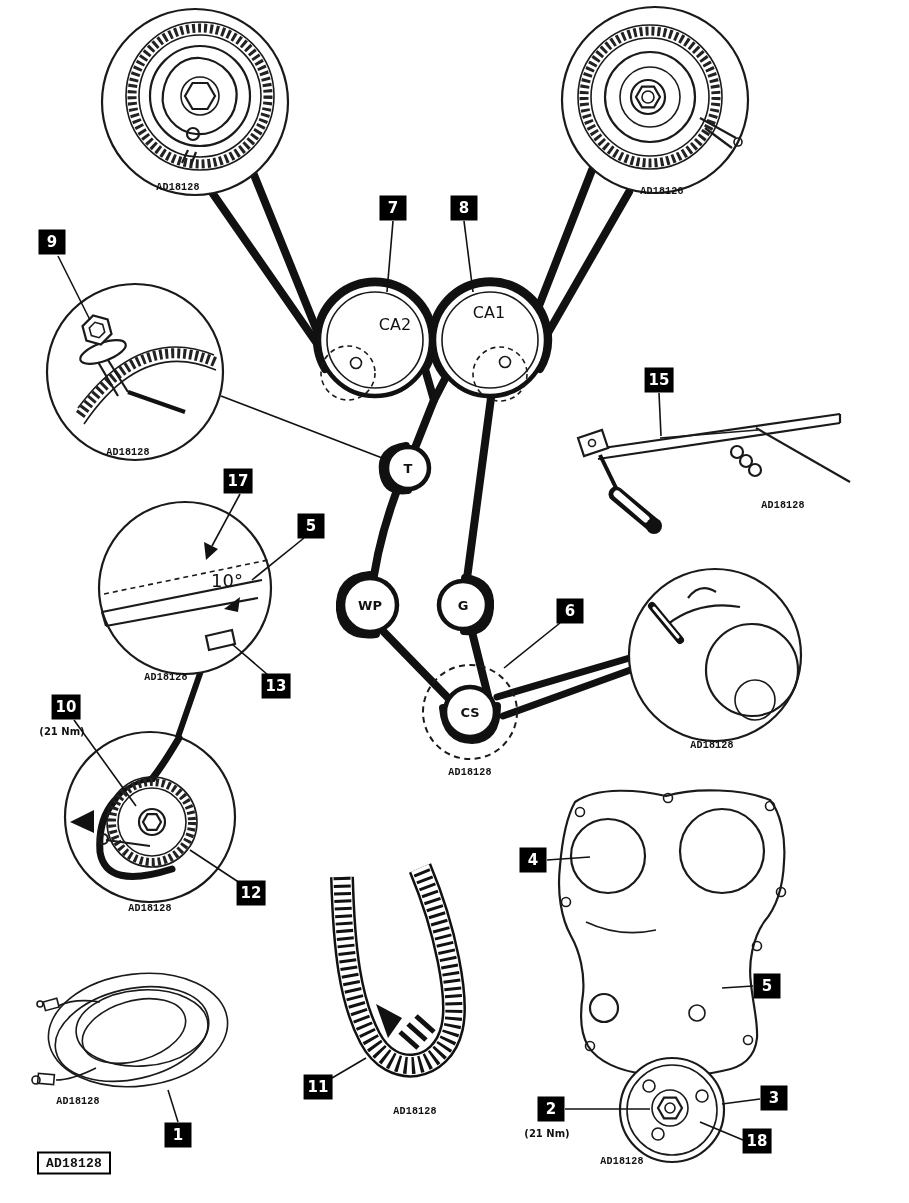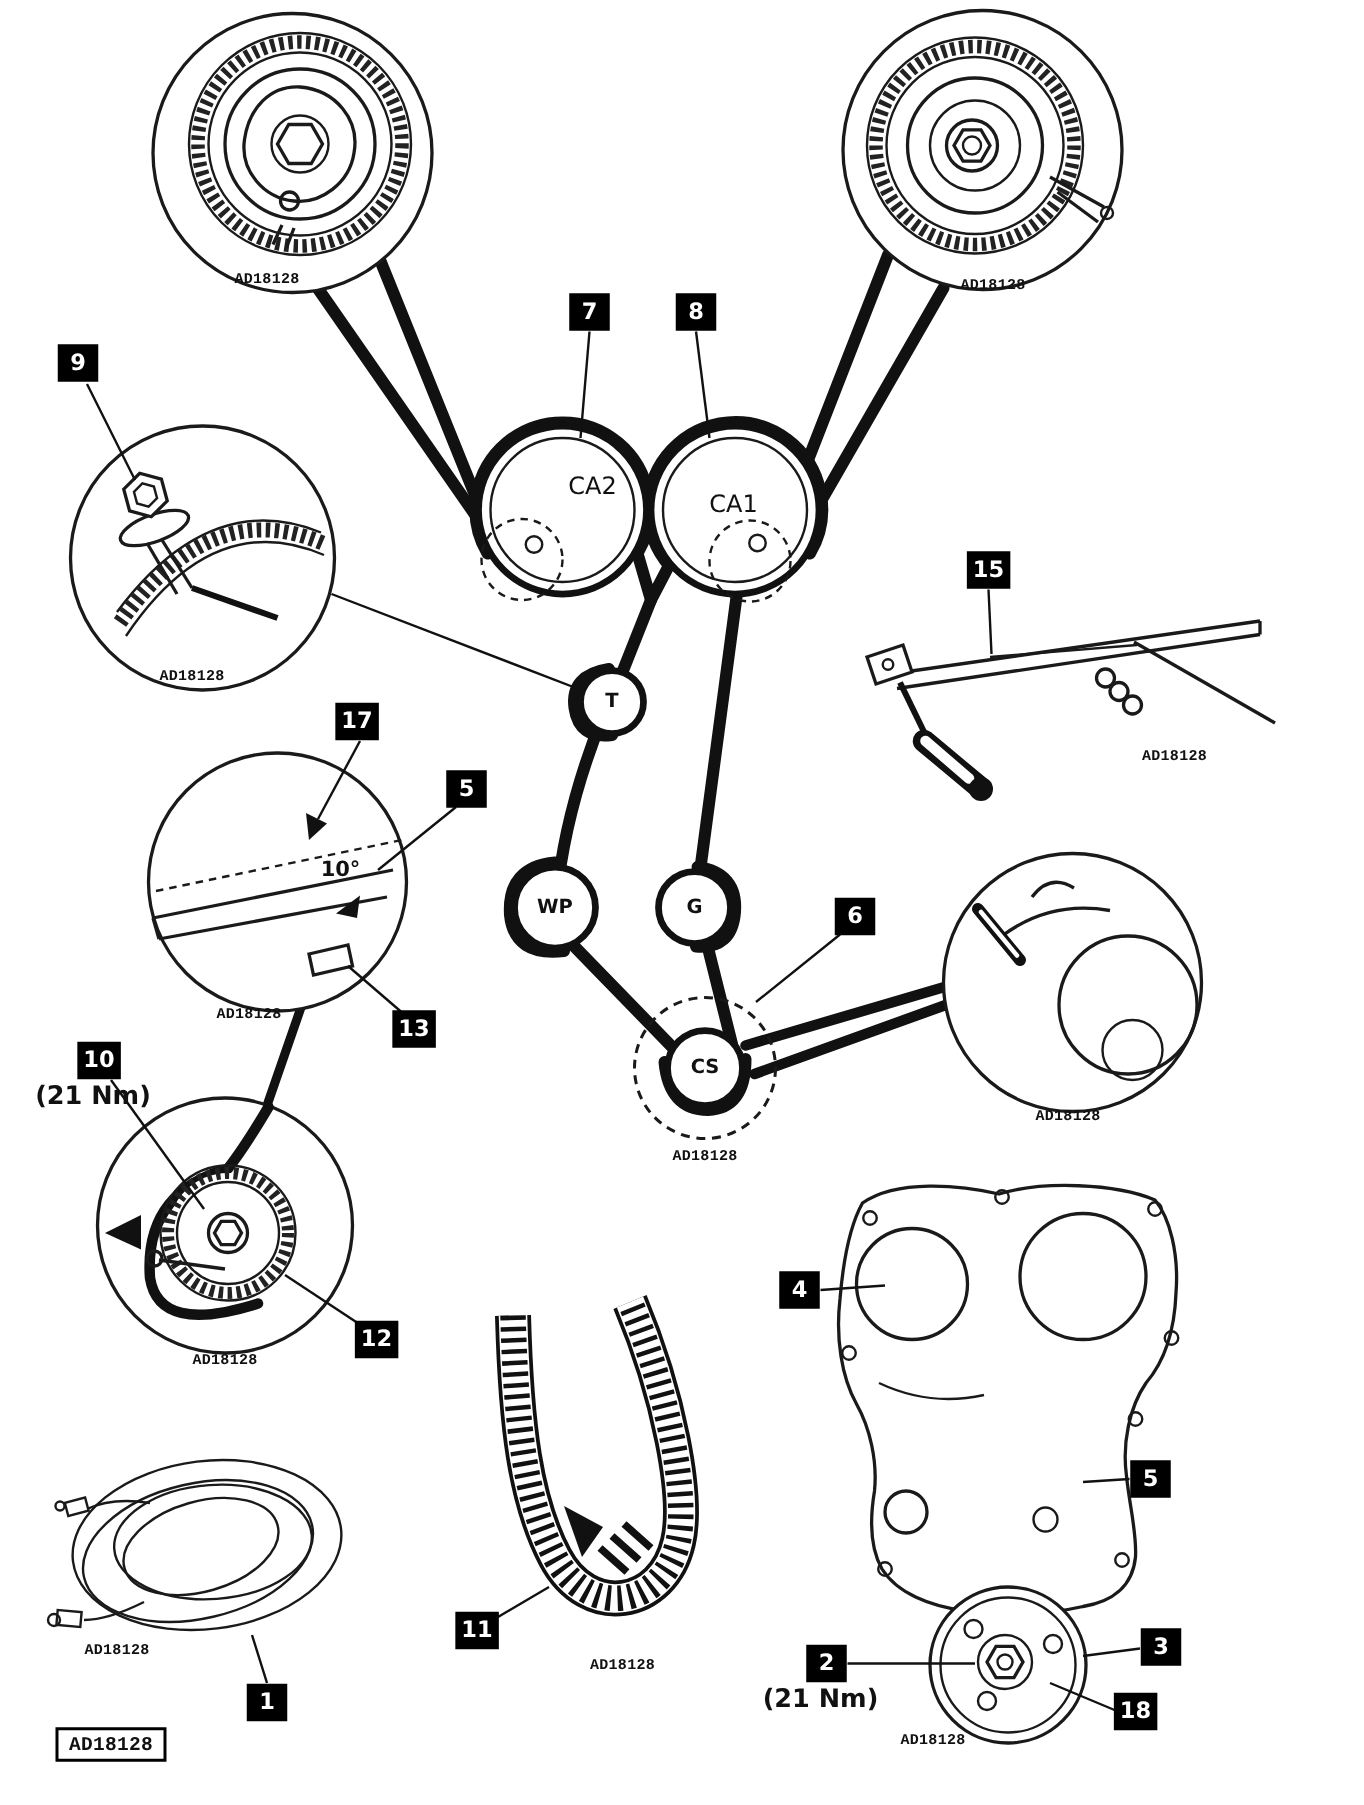--- a/index.html
+++ b/index.html
@@ -14,22 +14,22 @@
   .abs { position:absolute; transform:translate(-50%,-50%); }
 
   .callout {
     min-width:27px; height:25px; padding:0 4px;
     background:#000; color:#fff;
     font-size:15px; font-weight:bold; line-height:25px;
     display:flex; align-items:center; justify-content:center;
   }
   .plabel { font-size:16px; white-space:nowrap; }
   .plabel.small { font-size:13px; font-weight:bold; }
-  .angle { font-size:14px; font-weight:bold; }
-  .torque { font-size:17px; font-weight:bold; white-space:nowrap; }
+  .angle { font-size:18px; font-weight:normal; }
+  .torque { font-size:10px; font-weight:bold; white-space:nowrap; }
   .code { font-size:10px; font-weight:bold; letter-spacing:.2px; white-space:nowrap;font-family:Liberation Mono, monospace; }
   .code.boxed { border:2px solid #000; padding:2px 7px; font-size:13px; }
 
   
   .ln   { fill:none; stroke:#1a1a1a; stroke-width:1.6; }
   .ln2  { fill:none; stroke:#1a1a1a; stroke-width:2.2; }
   .wfill{ fill:#fff; }
   .belt { fill:none; stroke:#111; stroke-width:8; stroke-linecap:round; }
   .belt7{ fill:none; stroke:#111; stroke-width:7; stroke-linecap:round; }
   .belt6{ fill:none; stroke:#111; stroke-width:6; stroke-linecap:round; }
@@ -287,21 +287,21 @@
   <div class="abs callout" style="left:251px;top:893px">12</div>
   <div class="abs callout" style="left:178px;top:1135px">1</div>
   <div class="abs callout" style="left:318px;top:1087px">11</div>
   <div class="abs callout" style="left:533px;top:860px">4</div>
   <div class="abs callout" style="left:767px;top:986px">5</div>
   <div class="abs callout" style="left:551px;top:1109px">2</div>
   <div class="abs callout" style="left:774px;top:1098px">3</div>
   <div class="abs callout" style="left:757px;top:1141px">18</div>
 
   <div class="abs plabel" style="left:395px;top:324px">CA2</div>
-  <div class="abs plabel" style="left:489px;top:336px">CA1</div>
+  <div class="abs plabel" style="left:489px;top:312px">CA1</div>
   <div class="abs plabel small" style="left:408px;top:468px">T</div>
   <div class="abs plabel small" style="left:370px;top:605px">WP</div>
   <div class="abs plabel small" style="left:463px;top:605px">G</div>
   <div class="abs plabel small" style="left:470px;top:712px">CS</div>
   <div class="abs angle" style="left:227px;top:580px">10°</div>
   <div class="abs torque" style="left:62px;top:731px">(21 Nm)</div>
   <div class="abs torque" style="left:547px;top:1133px">(21 Nm)</div>
 
   <div class="abs code" style="left:178px;top:187px">AD18128</div>
   <div class="abs code" style="left:662px;top:191px">AD18128</div>

